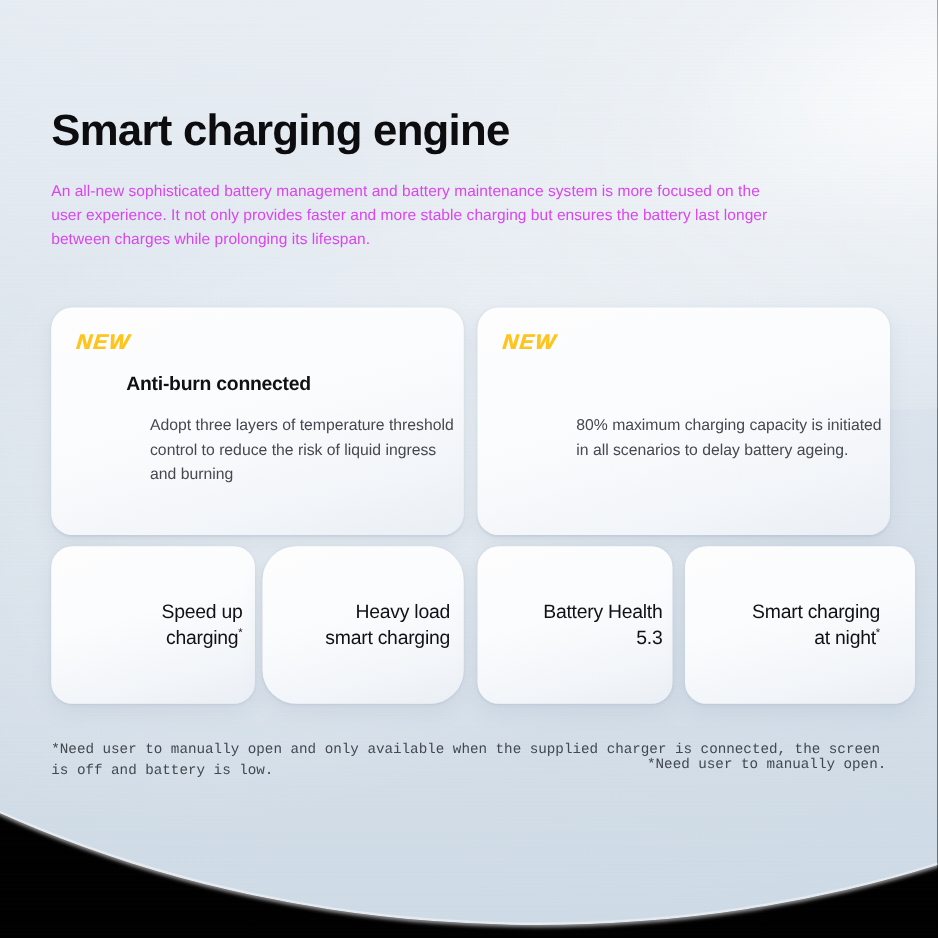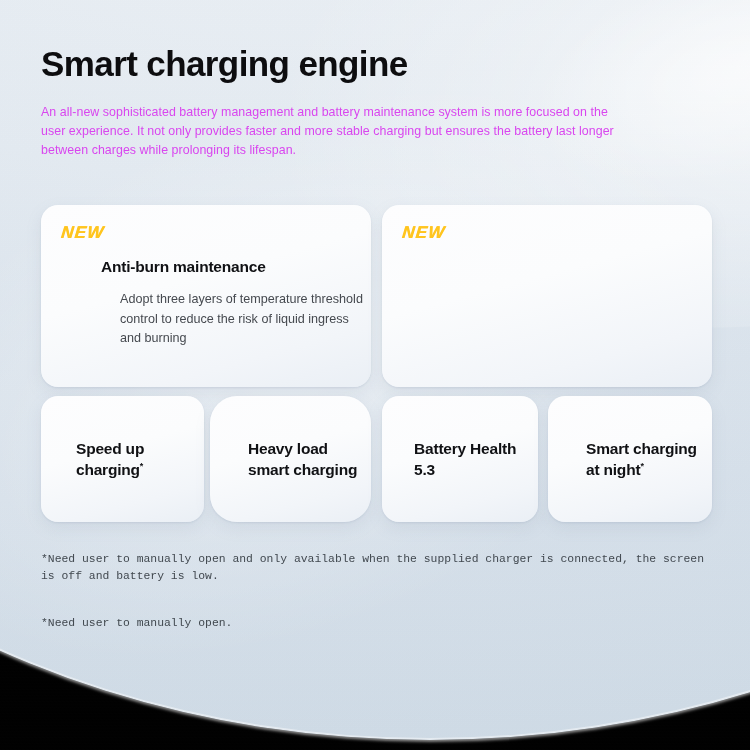--- a/index.html
+++ b/index.html
@@ -85,20 +85,21 @@
     inset: 0;
     opacity: .35;
     pointer-events: none;
     background-image:
       repeating-linear-gradient(0deg, rgba(255,255,255,0.035) 0px, rgba(0,0,0,0.025) 1px, rgba(255,255,255,0.02) 2px, rgba(0,0,0,0.02) 3px);
   }
 
   .content {
     position: absolute;
     inset: 0;
+    margin-top: 41px;
   }
 
   
   .title {
     position: absolute;
     left: 41px;
     top: 42px;
     font-size: 35px;
     line-height: 44px;
     font-weight: 700;
@@ -159,33 +160,34 @@
     font-size: 12.6px;
     line-height: 19.5px;
     color: #45494f;
   }
 
   
   .card-sm { height: 126px; top: 396px; }
   #card-speed-up      { left: 41px;  width: 163px; }
   #card-heavy-load    { left: 210px; width: 161px; border-radius: 27px; }
   #card-battery-health{ left: 382px; width: 156px; }
-  #card-night-charge  { left: 548px; width: 164px; }
+  #card-night-charge  { left: 548px; width: 184px; }
 
   .card-sm-title {
     position: absolute;
     left: 35px;
     top: 50%;
     transform: translateY(-50%);
     width: 118px;
     font-size: 15.5px;
     line-height: 21px;
-    font-weight: 700;
+    font-weight: 400;
     letter-spacing: -0.2px;
     color: #101114;
+    text-align: right;
   }
   #card-heavy-load .card-sm-title { left: 38px; width: 112px; }
   #card-battery-health .card-sm-title { left: 32px; width: 116px; }
   #card-night-charge .card-sm-title { left: 38px; width: 118px; }
   .sup {
     font-size: 9px;
     vertical-align: super;
     line-height: 0;
   }
 
@@ -193,21 +195,21 @@
   .footnote {
     position: absolute;
     left: 41px;
     width: 668px;
     font-size: 11.4px;
     line-height: 17px;
     color: #41484f;
     font-family: Liberation Mono, monospace;
   }
   #footnote-1 { top: 551px; }
-  #footnote-2 { top: 615px; }
+  #footnote-2 { top: 563px; text-align: right; }
 </style>
 </head>
 <body>
 
 <div id="stage">
 
   <div class="bg-ellipse"></div>
   <div class="bg-ellipse-rim"></div>
   <div class="sheen-a"></div>
   <div class="sheen-b"></div>
@@ -215,26 +217,27 @@
   <div class="noise"></div>
 
   <div class="content">
 
     <div class="title">Smart charging engine</div>
 
     <div class="intro">An all-new sophisticated battery management and battery maintenance system is more focused on the user experience. It not only provides faster and more stable charging but ensures the battery last longer between charges while prolonging its lifespan.</div>
 
     <div class="card" id="card-anti-burn">
       <div class="badge-new">NEW</div>
-      <div class="card-heading">Anti-burn maintenance</div>
+      <div class="card-heading">Anti-burn connected</div>
       <div class="card-body">Adopt three layers of temperature threshold control to reduce the risk of liquid ingress and burning</div>
     </div>
 
     <div class="card" id="card-long-charge">
       <div class="badge-new">NEW</div>
+      <div class="card-body">80% maximum charging capacity is initiated in all scenarios to delay battery ageing.</div>
     </div>
 
     <div class="card card-sm" id="card-speed-up">
       <div class="card-sm-title"><span>Speed up charging</span><span class="sup">*</span></div>
     </div>
 
     <div class="card card-sm" id="card-heavy-load">
       <div class="card-sm-title"><span>Heavy load smart charging</span><span class="sup"></span></div>
     </div>
 

